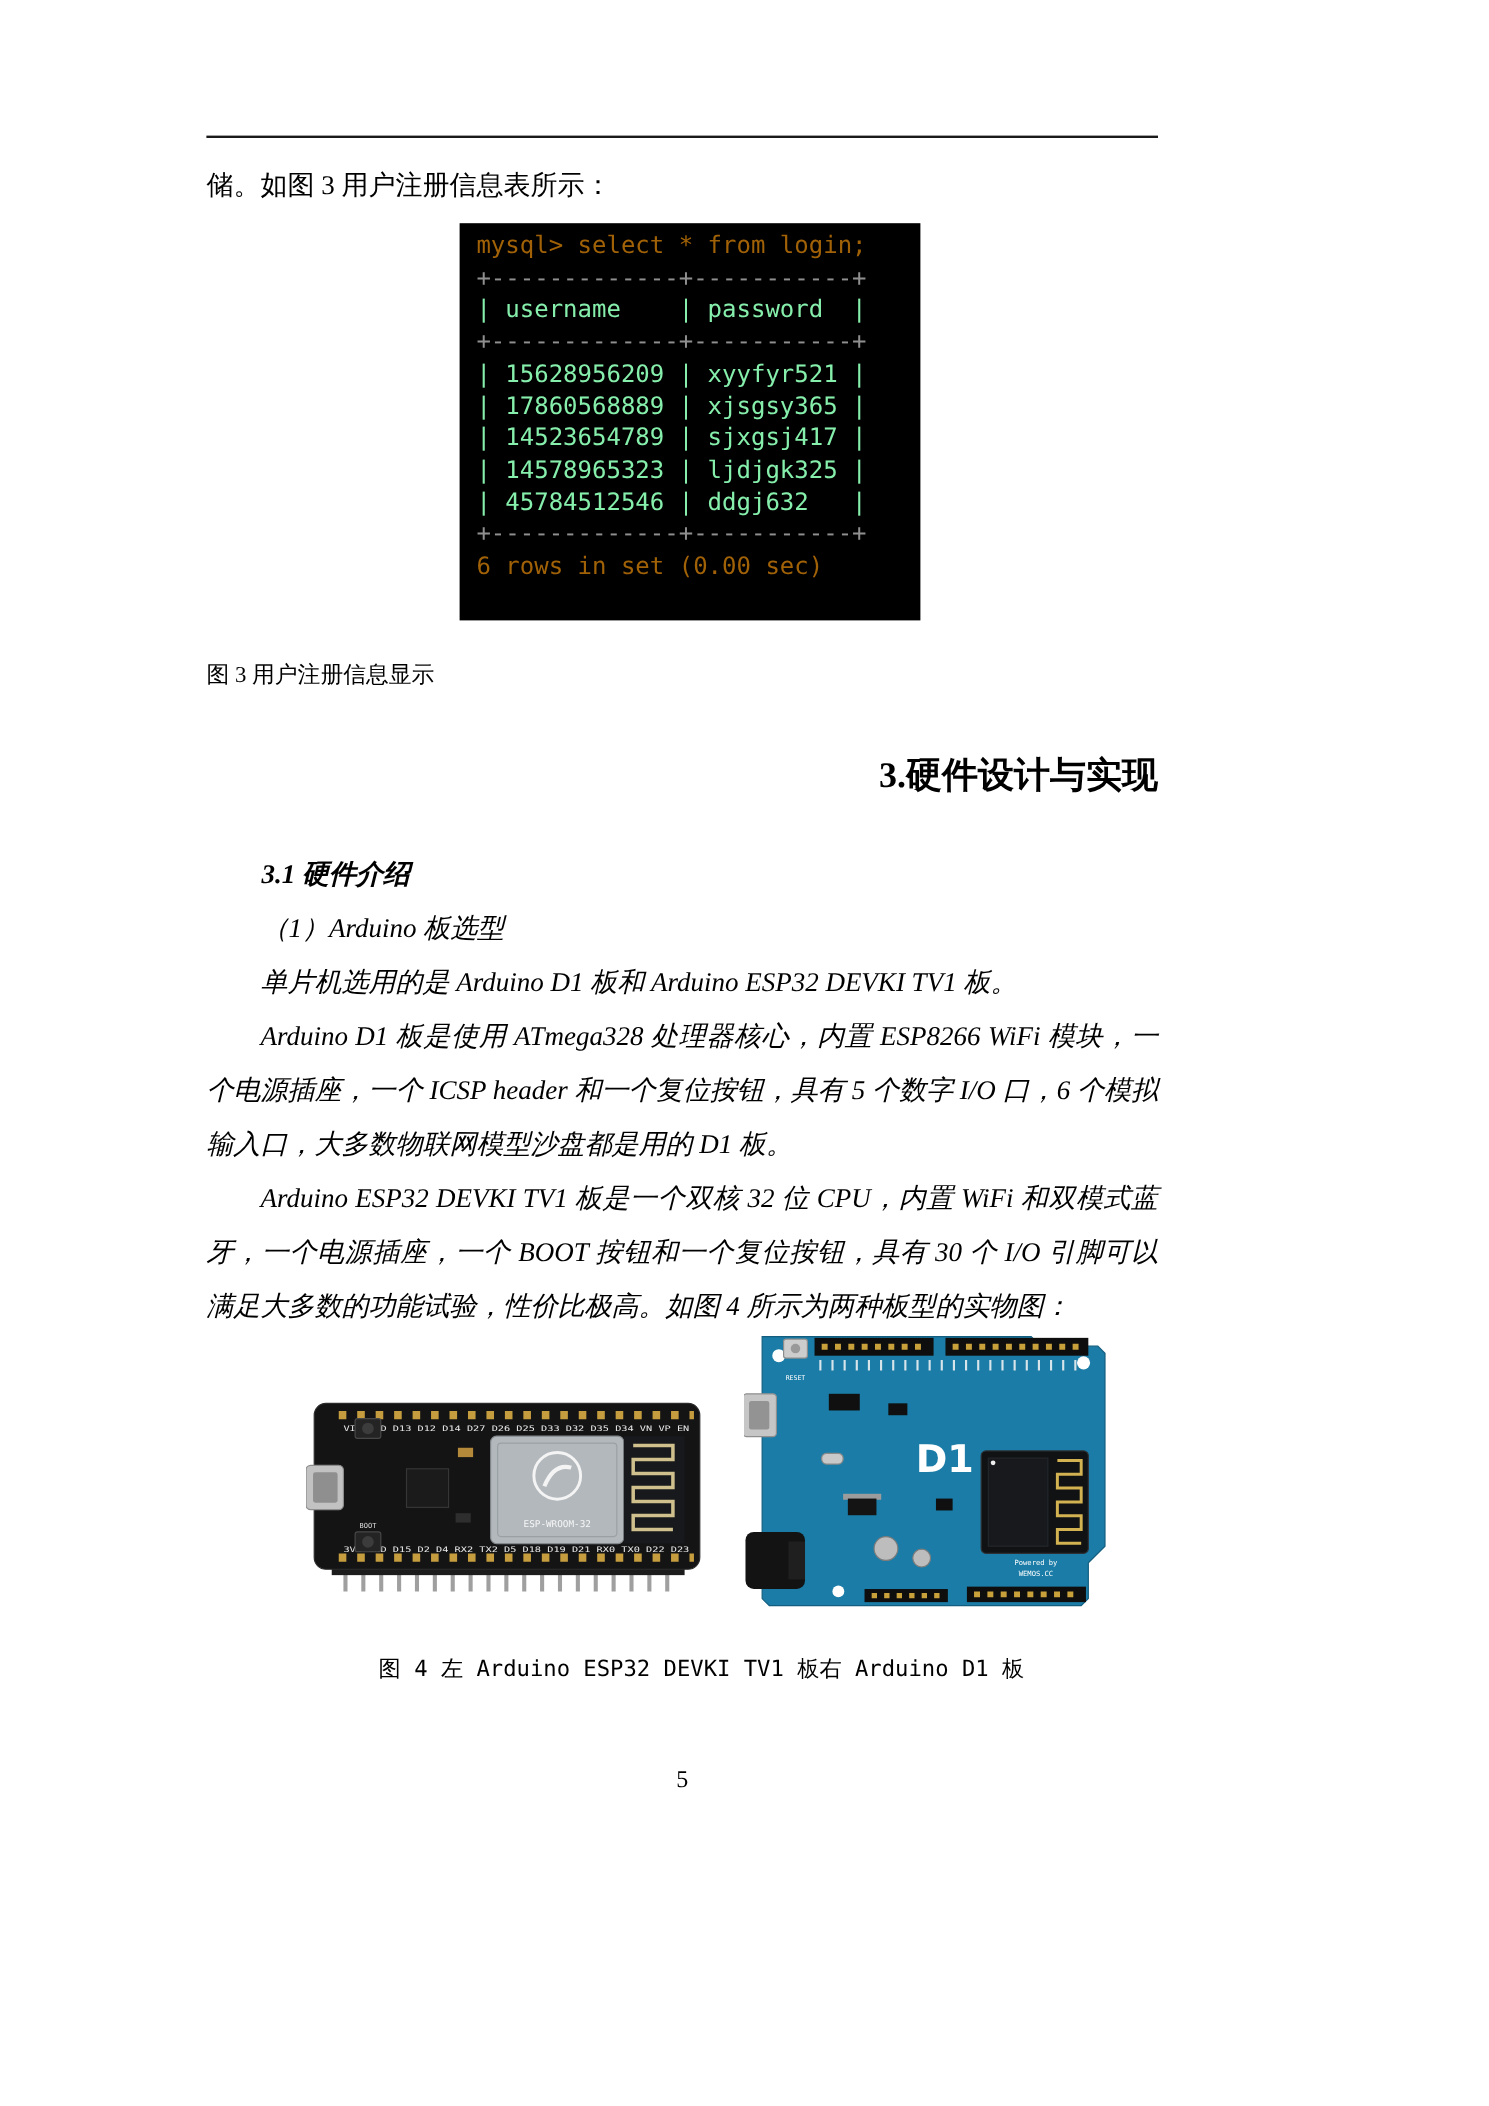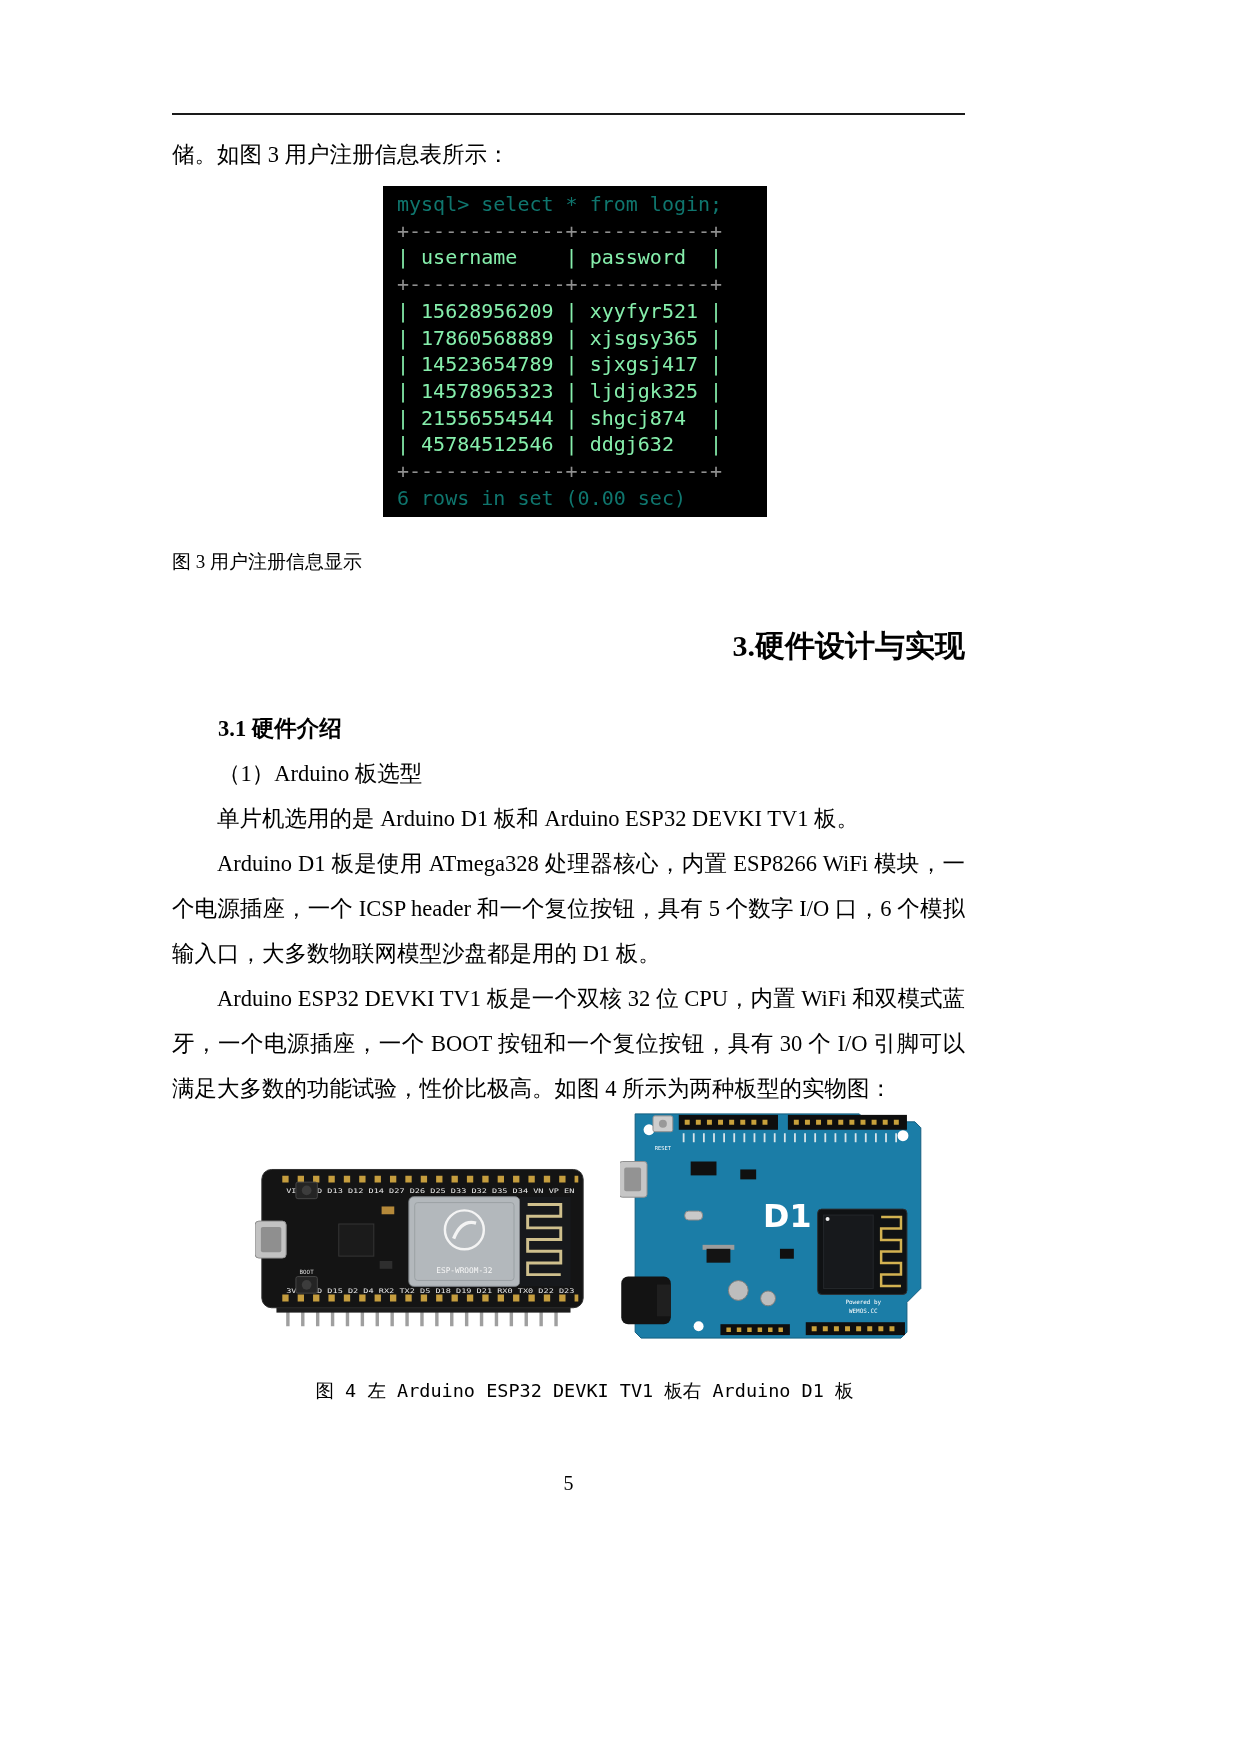--- a/index.html
+++ b/index.html
@@ -35,21 +35,21 @@
     padding: 5px 14px;
     font-family: "DejaVu Sans Mono", "Liberation Mono", monospace;
     font-size: 20px;
   }
   .tline {
     white-space: pre;
     line-height: 26.7px;
     color: #86efac;
   }
   .tline.dim { color: #8f8f8f; }
-  .tline.bright { color: #0f766e; }
+  .tline.bright { color: #a16207; }
   .fig3-caption {
     position: absolute;
     left: 172px; top: 549px;
     width: 793px;
     text-align: left;
     font-size: 19px;
     font-weight: normal;
   }
   .section-heading {
     position: absolute;
@@ -60,20 +60,21 @@
     font-size: 30px;
     font-weight: bold;
   }
   .flow {
     position: absolute;
     left: 172px; top: 706px;
     width: 793px;
     font-size: 22.5px;
     line-height: 45px;
     text-align: justify;
+    font-style: italic;
   }
   .flow h3, .flow p { margin: 0; padding: 0; }
   .subsection {
     font-size: 22.5px;
     font-weight: bold;
     text-indent: 46px;
   }
   .item-label { text-indent: 46px; }
   .body-para { text-indent: 45px; }
   .fig4 {
@@ -110,21 +111,20 @@
 
   <div class="terminal">
     <div class="tline bright">mysql&gt; select * from login;</div>
     <div class="tline dim">+-------------+-----------+</div>
     <div class="tline">| username    | password  |</div>
     <div class="tline dim">+-------------+-----------+</div>
     <div class="tline">| 15628956209 | xyyfyr521 |</div>
     <div class="tline">| 17860568889 | xjsgsy365 |</div>
     <div class="tline">| 14523654789 | sjxgsj417 |</div>
     <div class="tline">| 14578965323 | ljdjgk325 |</div>
-    <div class="tline">| 21556554544 | shgcj874  |</div>
     <div class="tline">| 45784512546 | ddgj632   |</div>
     <div class="tline dim">+-------------+-----------+</div>
     <div class="tline bright">6 rows in set (0.00 sec)</div>
   </div>
 
   <div class="fig3-caption">图 3 用户注册信息显示</div>
 
   <h2 class="section-heading">3.硬件设计与实现</h2>
 
   <div class="flow">

